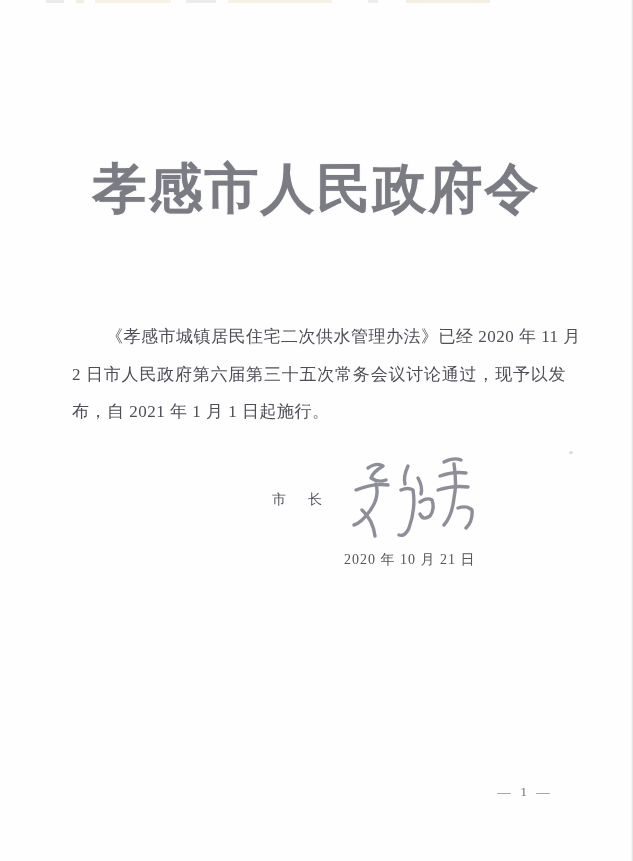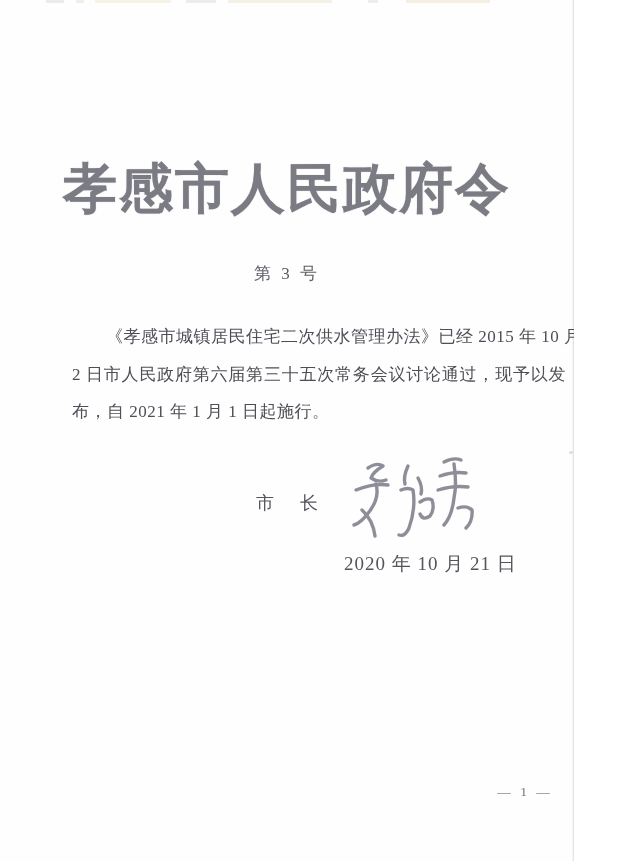--- a/index.html
+++ b/index.html
@@ -2,21 +2,21 @@
 <html><head>
 <meta charset="utf-8">
 <style>
   html, body {
     margin: 0;
     padding: 0;
     background: #ffffff;
   }
   .page {
     position: relative;
-    width: 574px;
+    width: 633px;
     height: 861px;
     background: #fefefe;
     overflow: hidden;
     font-family: "Liberation Serif", "DejaVu Serif", serif;
   }
   
   .scan-strip {
     position: absolute;
     top: 0;
     height: 3px;
@@ -72,40 +72,40 @@
     text-align-last: justify;
     white-space: nowrap;
   }
   .body-line.indent { text-indent: 2em; }
   .body-line.last {
     text-align: right;
     text-align-last: left;
   }
   .signer-row {
     position: absolute;
-    left: 256px;
+    left: 272px;
     top: 491px;
-    font-size: 18px;
+    font-size: 14px;
     letter-spacing: 4px;
     color: #55555d;
     white-space: nowrap;
   }
   .signature-wrap {
     position: absolute;
     left: 346px;
     top: 452px;
     width: 140px;
     height: 104px;
   }
   .signature-wrap svg { display: block; width: 100%; height: 100%; }
   .doc-date {
     position: absolute;
     left: 344px;
     top: 551px;
-    font-size: 19px;
+    font-size: 14px;
     letter-spacing: 1px;
     color: #54545c;
     white-space: nowrap;
   }
   .page-number {
     position: absolute;
     left: 470px;
     top: 784px;
     width: 110px;
     text-align: center;
@@ -124,24 +124,23 @@
   <div class="scan-strip" style="left:95px;width:76px;background:#efe7c9;"></div>
   <div class="scan-strip" style="left:186px;width:30px;background:#d9dadc;"></div>
   <div class="scan-strip" style="left:228px;width:104px;background:#ece4c8;"></div>
   <div class="scan-strip" style="left:368px;width:10px;background:#dcdcda;"></div>
   <div class="scan-strip" style="left:406px;width:84px;background:#eadfc6;"></div>
   <div class="edge-right"></div>
   <div class="speck"></div>
 
   <div class="doc-title">孝感市人民政府令</div>
 
-  <div class="decree-number">第 3 号</div>
 
   <div class="body-block">
-    <div class="body-line indent">《孝感市城镇居民住宅二次供水管理办法》已经 2015 年 10 月</div>
+    <div class="body-line indent">《孝感市城镇居民住宅二次供水管理办法》已经 2020 年 11 月</div>
     <div class="body-line">2 日市人民政府第六届第三十五次常务会议讨论通过，现予以发</div>
     <div class="body-line last">布，自 2021 年 1 月 1 日起施行。</div>
   </div>
 
   <div class="signer-row">市　长</div>
 
   <div class="signature-wrap" title="吴海涛">
     <svg viewBox="0 0 140 104" xmlns="http://www.w3.org/2000/svg" fill="none" stroke="#8e8e99" stroke-width="3.4" stroke-linecap="round" stroke-linejoin="round">
 
       <path d="M22,16 q9,-6 15,-2 q-10,6 -12,12 q7,5 15,2"></path>

